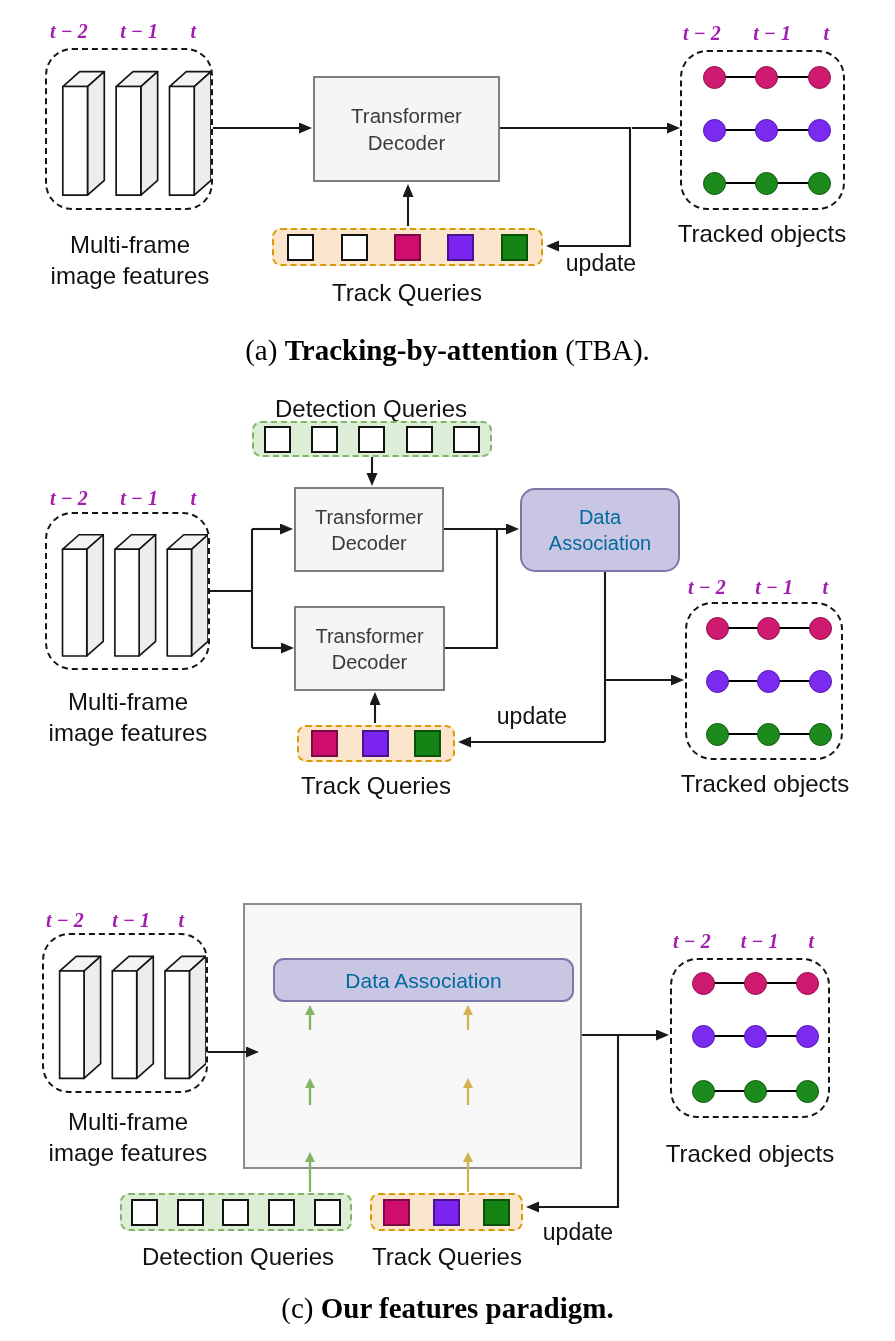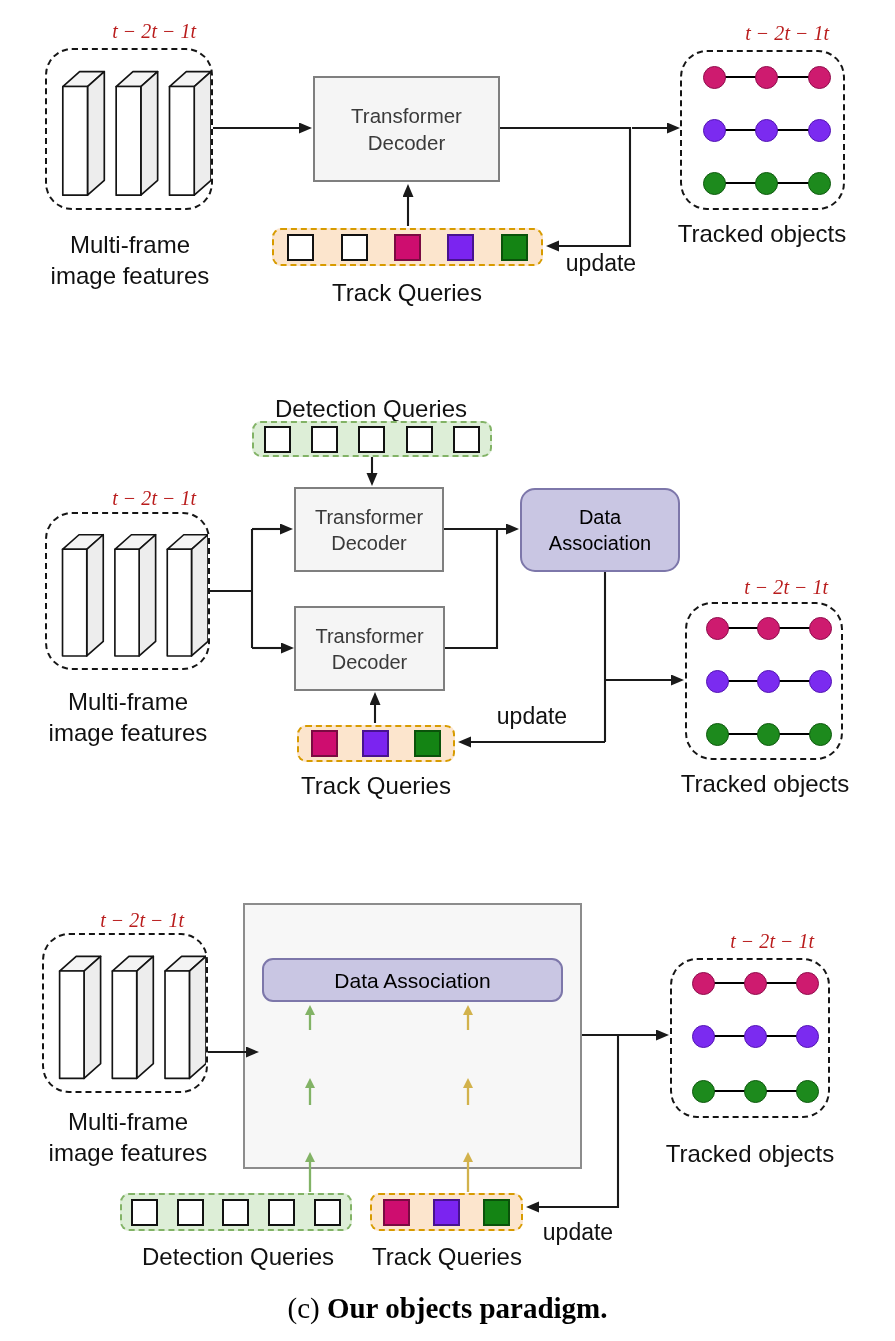--- a/index.html
+++ b/index.html
@@ -2,38 +2,38 @@
 <html><head>
 <meta charset="utf-8">
 <style>
   html,body{margin:0;padding:0;background:#ffffff;}
   .canvas{position:relative;width:895px;height:1341px;background:#fff;overflow:hidden;
           font-family:"Liberation Sans",sans-serif;}
   .abs{position:absolute;box-sizing:border-box;}
   
   .dashbox{border:2.2px dashed #151515;border-radius:27px;background:#fff;}
   
-  .tl{display:flex;justify-content:flex-end;align-items:center;
-      font-family:"Liberation Serif",serif;font-style:italic;font-weight:400;
-      font-size:20px;color:#b91c1c;}
+  .tl{display:flex;justify-content:space-between;align-items:center;
+      font-family:"Liberation Serif",serif;font-style:italic;font-weight:700;
+      font-size:20px;color:#a21caf;}
   
   .lbl{font-size:24px;color:#111;text-align:center;line-height:31px;}
   .small-lbl{font-size:23px;color:#111;text-align:center;}
   
   .decoder{background:#F5F5F5;border:2px solid #7F7F7F;color:#3A3A3A;
            display:flex;flex-direction:column;align-items:center;justify-content:center;
            font-size:20.5px;line-height:27px;}
   
   .qbox{display:flex;align-items:center;justify-content:space-around;border-radius:9px;}
   .qbox.orange{background:#FCE5CD;border:2px dashed #D79B00;}
   .qbox.green{background:#DDEED7;border:2px dashed #82B366;}
   .sq{width:23px;height:23px;border:2px solid #111;}
   
   .pill{border-radius:11px;border:2px solid;display:flex;align-items:center;justify-content:center;
-        font-size:21px;color:#000000;text-align:center;line-height:25px;}
+        font-size:21px;color:#0369a1;text-align:center;line-height:25px;}
   .pill.lav{background:#C9C6E3;border-color:#7D77AA;}
   .pill.pink{background:#F8CCCC;border-color:#C26160;}
   .pill.cyan{background:#C7E9ED;border-color:#14A0B2;}
   
   .trow{position:absolute;left:0;width:100%;height:23px;}
   .trow .tline{position:absolute;top:10px;height:2.4px;background:#000;}
   .circ{position:absolute;width:23px;height:23px;border-radius:50%;border:1.6px solid;box-sizing:border-box;}
   
   .bigbox{background:#F7F7F7;border:2px solid #8C8C8C;}
   .hdr{font-size:20px;color:#0b0b0b;white-space:nowrap;}
@@ -111,20 +111,23 @@
     </div>
     <div class="trow" style="top:120px;">
       <span class="tline" style="left:32px;width:106px;"></span>
       <span class="circ" style="left: 21px; background-color: rgb(29, 138, 29); border-color: rgb(15, 90, 15);"></span>
       <span class="circ" style="left: 73px; background-color: rgb(29, 138, 29); border-color: rgb(15, 90, 15);"></span>
       <span class="circ" style="left: 126px; background-color: rgb(29, 138, 29); border-color: rgb(15, 90, 15);"></span>
     </div>
   </div>
   <div class="abs lbl" style="left:652px;top:218px;width:220px;">Tracked objects</div>
 
+  <div class="abs caption" style="top:334px;">
+    <span>(a) </span><span class="b">Tracking-by-attention</span><span> (TBA).</span>
+  </div>
 
   <div class="abs lbl" style="left:251px;top:393px;width:240px;">Detection Queries</div>
   <div class="abs qbox green" style="left:252px;top:421px;width:240px;height:36px;">
     <span class="sq" style="background-color: rgb(255, 255, 255); border-color: rgb(17, 17, 17);"></span>
     <span class="sq" style="background-color: rgb(255, 255, 255); border-color: rgb(17, 17, 17);"></span>
     <span class="sq" style="background-color: rgb(255, 255, 255); border-color: rgb(17, 17, 17);"></span>
     <span class="sq" style="background-color: rgb(255, 255, 255); border-color: rgb(17, 17, 17);"></span>
     <span class="sq" style="background-color: rgb(255, 255, 255); border-color: rgb(17, 17, 17);"></span>
   </div>
 
@@ -222,21 +225,21 @@
           <rect x="124" y="36" width="25" height="110" fill="#fff"></rect>
       </g>
     </svg>
   </div>
   <div class="abs lbl" style="left:22px;top:1106px;width:212px;">
     <div>Multi-frame</div>
     <div>image features</div>
   </div>
 
   <div class="abs bigbox" style="left:243px;top:903px;width:339px;height:266px;"></div>
-  <div class="abs pill lav" style="left:262px;top:958px;width:301px;height:44px;">Data Association</div>
+  <div class="abs pill lav" style="left:273px;top:958px;width:301px;height:44px;">Data Association</div>
 
   <div class="abs qbox green" style="left:120px;top:1193px;width:232px;height:38px;">
     <span class="sq" style="background-color: rgb(255, 255, 255); border-color: rgb(17, 17, 17);"></span>
     <span class="sq" style="background-color: rgb(255, 255, 255); border-color: rgb(17, 17, 17);"></span>
     <span class="sq" style="background-color: rgb(255, 255, 255); border-color: rgb(17, 17, 17);"></span>
     <span class="sq" style="background-color: rgb(255, 255, 255); border-color: rgb(17, 17, 17);"></span>
     <span class="sq" style="background-color: rgb(255, 255, 255); border-color: rgb(17, 17, 17);"></span>
   </div>
   <div class="abs qbox orange" style="left:370px;top:1193px;width:153px;height:38px;">
     <span class="sq" style="background-color: rgb(206, 13, 111); border-color: rgb(122, 10, 66);"></span>
@@ -268,21 +271,21 @@
     <div class="trow" style="top:120px;">
       <span class="tline" style="left:31px;width:105px;"></span>
       <span class="circ" style="left: 20px; background-color: rgb(29, 138, 29); border-color: rgb(15, 90, 15);"></span>
       <span class="circ" style="left: 72px; background-color: rgb(29, 138, 29); border-color: rgb(15, 90, 15);"></span>
       <span class="circ" style="left: 124px; background-color: rgb(29, 138, 29); border-color: rgb(15, 90, 15);"></span>
     </div>
   </div>
   <div class="abs lbl" style="left:640px;top:1138px;width:220px;">Tracked objects</div>
 
   <div class="abs caption" style="top:1292px;">
-    <span>(c) </span><span class="b">Our objects paradigm.</span><span></span>
+    <span>(c) </span><span class="b">Our features paradigm.</span><span></span>
   </div>
 
   <svg class="overlay" width="895" height="1341" viewBox="0 0 895 1341">
     <defs>
       <marker id="mB" markerUnits="userSpaceOnUse" markerWidth="14" markerHeight="12" refX="1" refY="5.5" orient="auto">
         <path d="M0 0 L13 5.5 L0 11 Z" fill="#1a1a1a"></path>
       </marker>
       <marker id="mG" markerUnits="userSpaceOnUse" markerWidth="12" markerHeight="12" refX="1" refY="5" orient="auto">
         <path d="M0 0 L10 5 L0 10 Z" fill="#82B366"></path>
       </marker>

